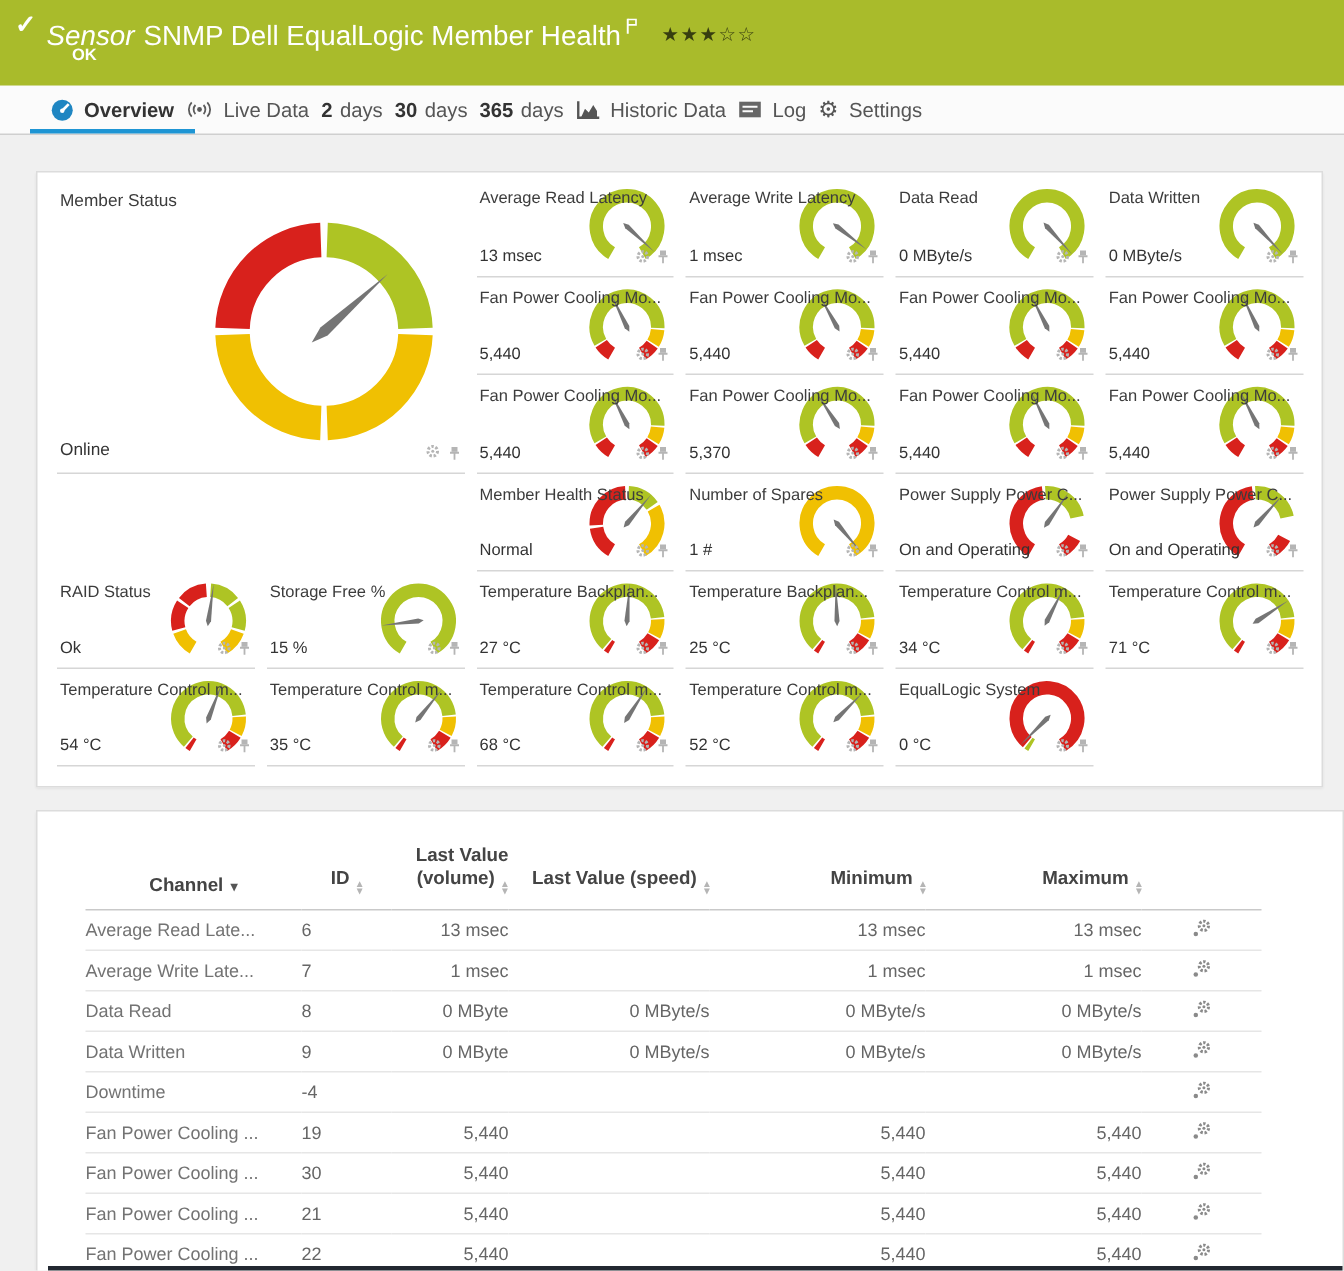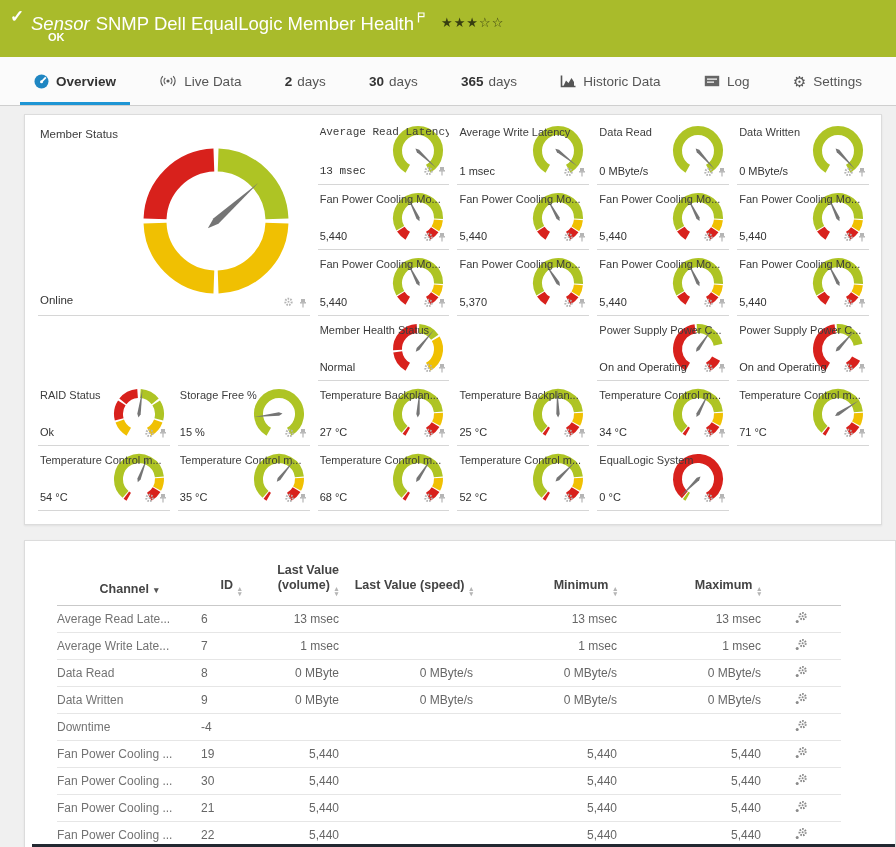--- a/index.html
+++ b/index.html
@@ -13,22 +13,22 @@
   
   .topbar { height: 57px; background: #a9bb2b; position: relative; color: #fff; }
   .topbar .check { position: absolute; left: 10px; top: 6px; font-size: 17px; font-weight: bold; }
   .titleline { position: absolute; left: 31px; top: 6px; font-size: 18.5px; white-space: nowrap; }
   .titleline .kind { font-style: italic; margin-right: 6px; }
   .flag { display: inline-block; vertical-align: super; margin-left: 3px; }
   .stars { margin-left: 16px; font-size: 13px; letter-spacing: 1px; color: rgba(35,40,12,0.85); vertical-align: 3px; }
   .okline { position: absolute; left: 48px; top: 31px; font-size: 11px; font-weight: bold; }
 
   
-  .tabs { height: 49px; background: #fbfbfb; border-bottom: 1px solid #cfcfcf;
-          display: flex; justify-content: space-between; align-items: stretch; padding: 0 30px; }
+  .tabs { height: 33px; background: #fbfbfb; border-bottom: 1px solid #cfcfcf;
+          display: flex; align-items: stretch; padding: 0 30px; }
   .tab { display: flex; align-items: center; gap: 7px; position: relative;
          font-size: 13.5px; color: #555; cursor: pointer; padding: 0 4px; }
   .tab.active { color: #333; font-weight: bold; }
   .tab.active::after { content: ""; position: absolute; left: -10px; right: -10px; bottom: 0;
                        height: 3px; background: #1e95d4; }
   .tab .num { font-weight: bold; color: #333; margin-right: -2px; }
   .tab .gearglyph { font-size: 15px; color: #555; line-height: 1; }
 
   
   .panel { position: absolute; left: 24px; background: #fff; border: 1px solid #dcdcdc;
@@ -145,21 +145,21 @@
               <circle cx="6.5" cy="5.8500000000000005" r="3.2" fill="none" stroke="#b5b5b5" stroke-width="2" stroke-dasharray="1.6 1.15"></circle>
               <circle cx="6.5" cy="5.8500000000000005" r="1" fill="#b5b5b5"></circle>
             </svg></span>
           <span><svg width="10" height="11" viewBox="0 0 10 11">
               <rect x="3" y="1" width="4" height="3.2" fill="#b5b5b5"></rect>
               <path d="M2 4.8 H8" stroke="#b5b5b5" stroke-width="1.4" fill="none"></path>
               <path d="M5 5 V9.5" stroke="#b5b5b5" stroke-width="1.2" fill="none"></path>
             </svg></span>
         </div>
       </div>
-      <div class="tile" style="grid-area: 1 / 3; font-family: Liberation Mono, monospace;">
+      <div class="tile" style="grid-area: 1 / 3;">
         <div class="tile-label">Average Read Latency</div>
         <svg class="tile-gauge" width="54" height="54" viewBox="0 0 54 54">
           <path d="M 16.75 44.75 A 20.5 20.5 0 1 1 37.25 44.75" stroke="#aec424" stroke-width="9" fill="none"></path>
           <polygon points="45.28,44.05 28.16,25.76 24.44,24.61 25.84,28.24" fill="#757575"></polygon>
         </svg>
         <div class="tile-value">13 msec</div>
         <div class="tile-icons">
           <span><svg width="11" height="11" viewBox="0 0 11 11">
               <circle cx="5.5" cy="4.95" r="3.2" fill="none" stroke="#b5b5b5" stroke-width="2" stroke-dasharray="1.6 1.15"></circle>
               <circle cx="5.5" cy="4.95" r="1" fill="#b5b5b5"></circle>
@@ -407,20 +407,39 @@
       <div class="tile" style="grid-area: 4 / 3;">
         <div class="tile-label">Member Health Status</div>
         <svg class="tile-gauge" width="54" height="54" viewBox="0 0 54 54">
           <path d="M 16.75 44.75 A 20.5 20.5 0 0 1 6.70 29.85" stroke="#d8211c" stroke-width="9" fill="none"></path>
           <path d="M 6.53 28.07 A 20.5 20.5 0 0 1 25.93 6.53" stroke="#d8211c" stroke-width="9" fill="none"></path>
           <path d="M 28.07 6.53 A 20.5 20.5 0 0 1 43.79 15.24" stroke="#aec424" stroke-width="9" fill="none"></path>
           <path d="M 44.75 16.75 A 20.5 20.5 0 0 1 37.25 44.75" stroke="#f0c002" stroke-width="9" fill="none"></path>
           <polygon points="43.07,7.85 25.70,25.91 24.75,29.68 28.30,28.09" fill="#757575"></polygon>
         </svg>
         <div class="tile-value">Normal</div>
+        <div class="tile-icons">
+          <span><svg width="11" height="11" viewBox="0 0 11 11">
+              <circle cx="5.5" cy="4.95" r="3.2" fill="none" stroke="#b5b5b5" stroke-width="2" stroke-dasharray="1.6 1.15"></circle>
+              <circle cx="5.5" cy="4.95" r="1" fill="#b5b5b5"></circle>
+            </svg></span>
+          <span><svg width="10" height="11" viewBox="0 0 10 11">
+              <rect x="3" y="1" width="4" height="3.2" fill="#b5b5b5"></rect>
+              <path d="M2 4.8 H8" stroke="#b5b5b5" stroke-width="1.4" fill="none"></path>
+              <path d="M5 5 V9.5" stroke="#b5b5b5" stroke-width="1.2" fill="none"></path>
+            </svg></span>
+        </div>
+      </div>
+      <div class="tile" style="grid-area: 4 / 4;">
+        <div class="tile-label">Number of Spares</div>
+        <svg class="tile-gauge" width="54" height="54" viewBox="0 0 54 54">
+          <path d="M 16.75 44.75 A 20.5 20.5 0 1 1 37.25 44.75" stroke="#f0c002" stroke-width="9" fill="none"></path>
+          <polygon points="43.07,46.15 28.30,25.91 24.75,24.32 25.70,28.09" fill="#757575"></polygon>
+        </svg>
+        <div class="tile-value">1 #</div>
         <div class="tile-icons">
           <span><svg width="11" height="11" viewBox="0 0 11 11">
               <circle cx="5.5" cy="4.95" r="3.2" fill="none" stroke="#b5b5b5" stroke-width="2" stroke-dasharray="1.6 1.15"></circle>
               <circle cx="5.5" cy="4.95" r="1" fill="#b5b5b5"></circle>
             </svg></span>
           <span><svg width="10" height="11" viewBox="0 0 10 11">
               <rect x="3" y="1" width="4" height="3.2" fill="#b5b5b5"></rect>
               <path d="M2 4.8 H8" stroke="#b5b5b5" stroke-width="1.4" fill="none"></path>
               <path d="M5 5 V9.5" stroke="#b5b5b5" stroke-width="1.2" fill="none"></path>
             </svg></span>

